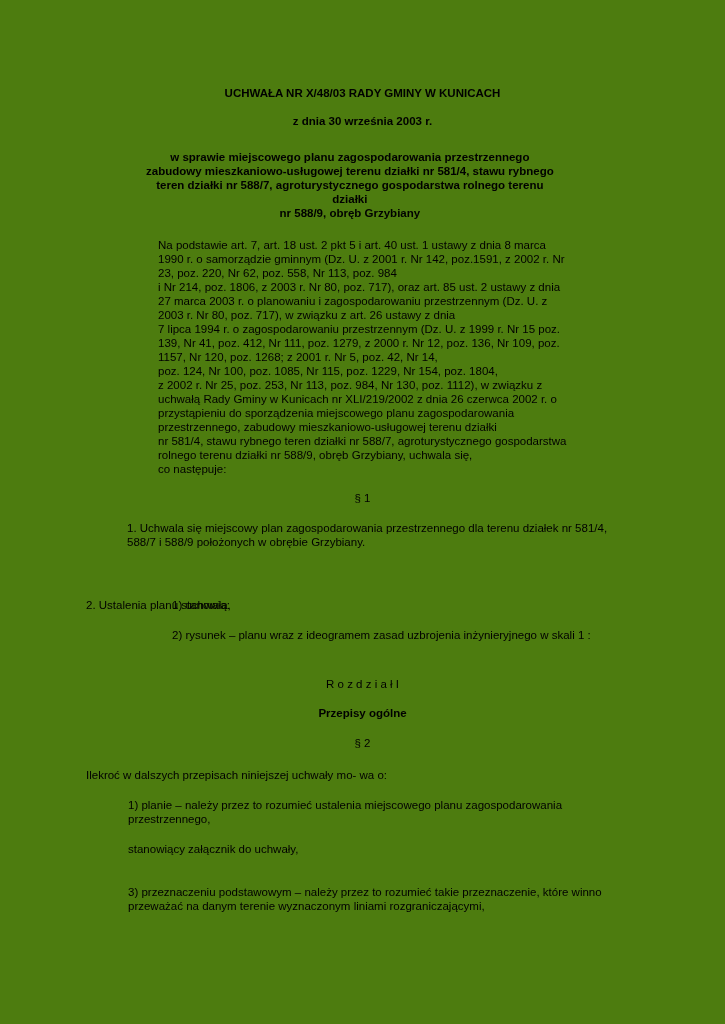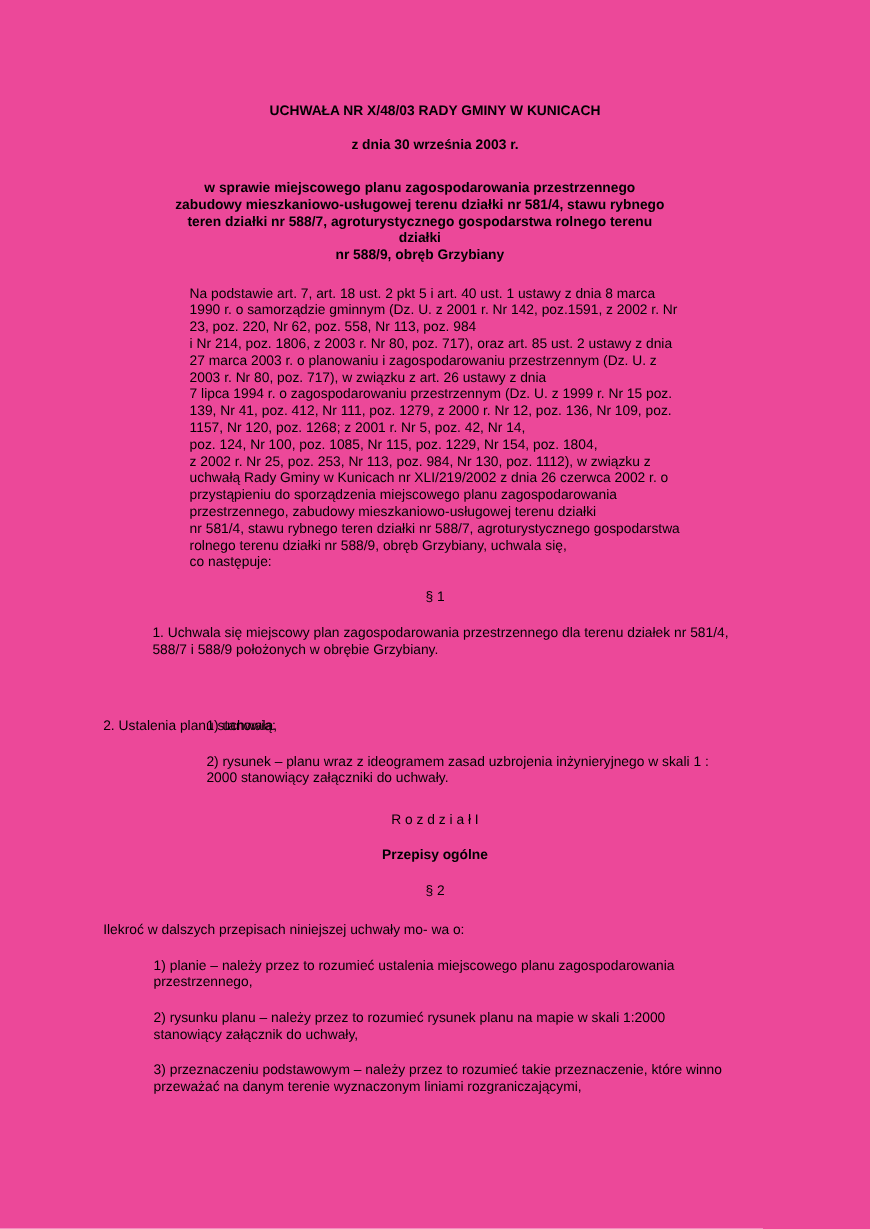--- a/index.html
+++ b/index.html
@@ -1,20 +1,20 @@
 <!DOCTYPE html>
 <html><head>
 <meta charset="utf-8">
 <style>
   html,body{margin:0;padding:0;background:#ffffff;}
   .page{
     position:relative;
     width:725px;
     height:1024px;
-    background:#ec4899;
+    background:#4d7c0f;
     font-family:"Liberation Sans","DejaVu Sans",sans-serif;
     font-size:11.5px;
     line-height:14px;
     color:#000000;
     overflow:hidden;
   }
   .block{position:absolute;white-space:nowrap;}
   .center{left:0;right:0;text-align:center;white-space:nowrap;}
   .bold{font-weight:bold;}
   .line{display:block;}
@@ -62,38 +62,36 @@
     <span class="line">1. Uchwala się miejscowy plan zagospodarowania przestrzennego dla terenu działek nr 581/4,</span>
     <span class="line">588/7 i 588/9 położonych w obrębie Grzybiany.</span>
   </div>
 
   <div class="block" style="top:570px;left:86px;margin-top:28px;">2. Ustalenia planu stanowią:</div>
 
   <div class="block" style="top:598px;left:172px;">1) uchwała,</div>
 
   <div class="block" style="top:628px;left:172px;">
     <span class="line">2) rysunek – planu wraz z ideogramem zasad uzbrojenia inżynieryjnego w skali 1 :</span>
-    <span class="line">2000 stanowiący załączniki do uchwały.</span>
   </div>
 
   <div class="block center bold" style="top:706px;">Przepisy ogólne</div>
 
   <div class="block center" style="top:677px;">R o z d z i a ł I</div>
 
   <div class="block center" style="top:736px;">§ 2</div>
 
   <div class="block" style="top:768px;left:86px;">Ilekroć w dalszych przepisach niniejszej uchwały mo- wa o:</div>
 
   <div class="block" style="top:798px;left:128px;">
     <span class="line">1) planie – należy przez to rozumieć ustalenia miejscowego planu zagospodarowania</span>
     <span class="line">przestrzennego,</span>
   </div>
 
   <div class="block" style="top:842px;left:128px;">
-    <span class="line">2) rysunku planu – należy przez to rozumieć rysunek planu na mapie w skali 1:2000</span>
     <span class="line">stanowiący załącznik do uchwały,</span>
   </div>
 
   <div class="block" style="top:885px;left:128px;">
     <span class="line">3) przeznaczeniu podstawowym – należy przez to rozumieć takie przeznaczenie, które winno</span>
     <span class="line">przeważać na danym terenie wyznaczonym liniami rozgraniczającymi,</span>
   </div>
 
 </div>
 

